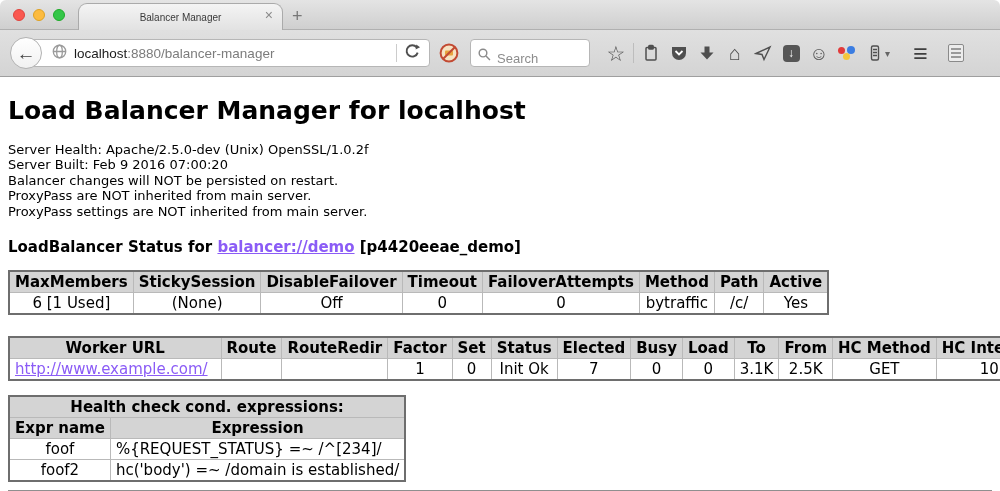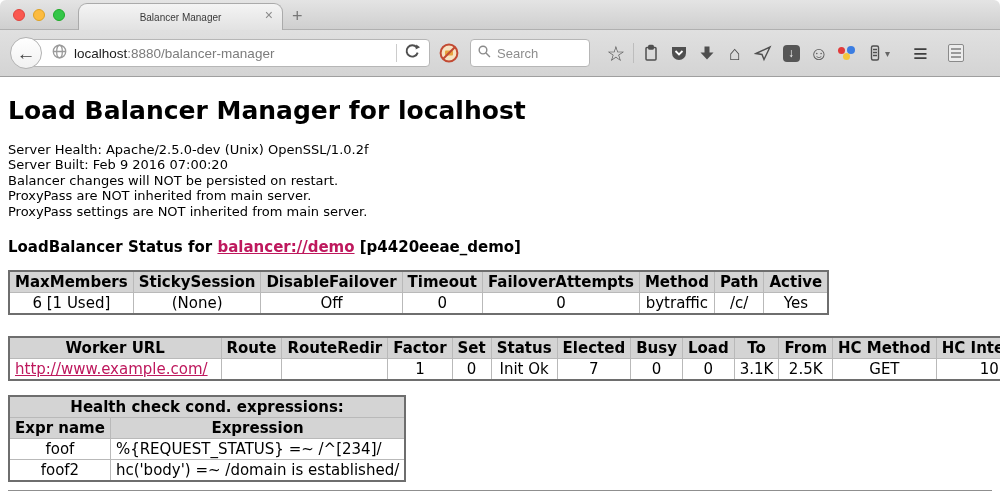--- a/index.html
+++ b/index.html
@@ -34,21 +34,21 @@
   .urlbar { margin-left:-16px; width:404px; height:28px; background:#fff;
     border:1px solid #b6b6b6; border-radius:4px; display:flex; align-items:center;
     padding-left:24px; }
   .url-text { font-size:13.5px; margin-left:6px; white-space:nowrap; }
   .url-domain { color:#1c1c1c; }
   .url-path { color:#7c7c7c; }
   .urlbar .spacer { flex:1; }
   .vsep { width:1px; height:18px; background:#ccc; margin:0 7px; }
   .blocked { width:20px; height:20px; margin-left:9px; position:relative; }
   .searchbar { margin-left:11px; width:120px; height:28px; background:#fff;
-    border:1px solid #b6b6b6; border-radius:4px; display:flex; align-items:center; padding:0 6px; }
+    border:1px solid #b6b6b6; border-radius:4px; display:flex; align-items:flex-end; padding:0 6px; }
   .searchbar input { border:none; outline:none; width:90px; font-size:13px; color:#444;
     margin-left:5px; background:transparent; font-family:"Liberation Sans",sans-serif; }
   .searchbar input::placeholder { color:#8d8d8d; }
   .navicons { display:flex; align-items:center; margin-left:12px; }
   .nicon { width:28px; height:28px; display:flex; align-items:center; justify-content:center; }
   .glyph { color:#4f4f4f; }
   .star-glyph { font-size:21px; line-height:1; }
   .home-glyph { font-size:20px; line-height:1; }
   .smiley-glyph { font-size:19px; line-height:1; color:#555; }
   .menu-glyph { font-size:25px; line-height:1; color:#3e3e3e; letter-spacing:-1px;}
@@ -62,21 +62,21 @@
     border-radius:2px; position:relative; }
   .pagetool:before { content:""; position:absolute; left:2px; right:2px; top:3px; height:2px;
     background:#9a9a9a; box-shadow:0 4px 0 #9a9a9a, 0 8px 0 #9a9a9a; }
 
   
   .content { flex:1; background:#fff; padding:0 8px; overflow:hidden;
     font-family:"DejaVu Sans", sans-serif; color:#000; }
   h1.pagetitle { font-size:25px; font-weight:bold; margin-top:19px; letter-spacing:0; }
   .info { margin-top:17px; font-size:13px; line-height:15.4px; }
   .status-heading { margin-top:19px; font-size:15px; font-weight:bold; }
-  a.blink { color:#be185d; text-decoration:underline; }
+  a.blink { color:#8b5cf6; text-decoration:underline; }
 
   table { border-collapse:collapse; font-size:15px; margin-top:14px;
     border:2px solid #6e6e6e; }
   th,td { border:1px solid #b9b9b9; padding:1px 5px; text-align:center;
     white-space:nowrap; height:18px; }
   th { background:#d4d4d4; font-weight:bold; }
   td.left, th.left { text-align:left; }
   #worker-table { margin-top:21px; }
   #worker-table th:nth-child(1){ min-width:212px; }
   #worker-table th:nth-child(2){ min-width:42px; }

